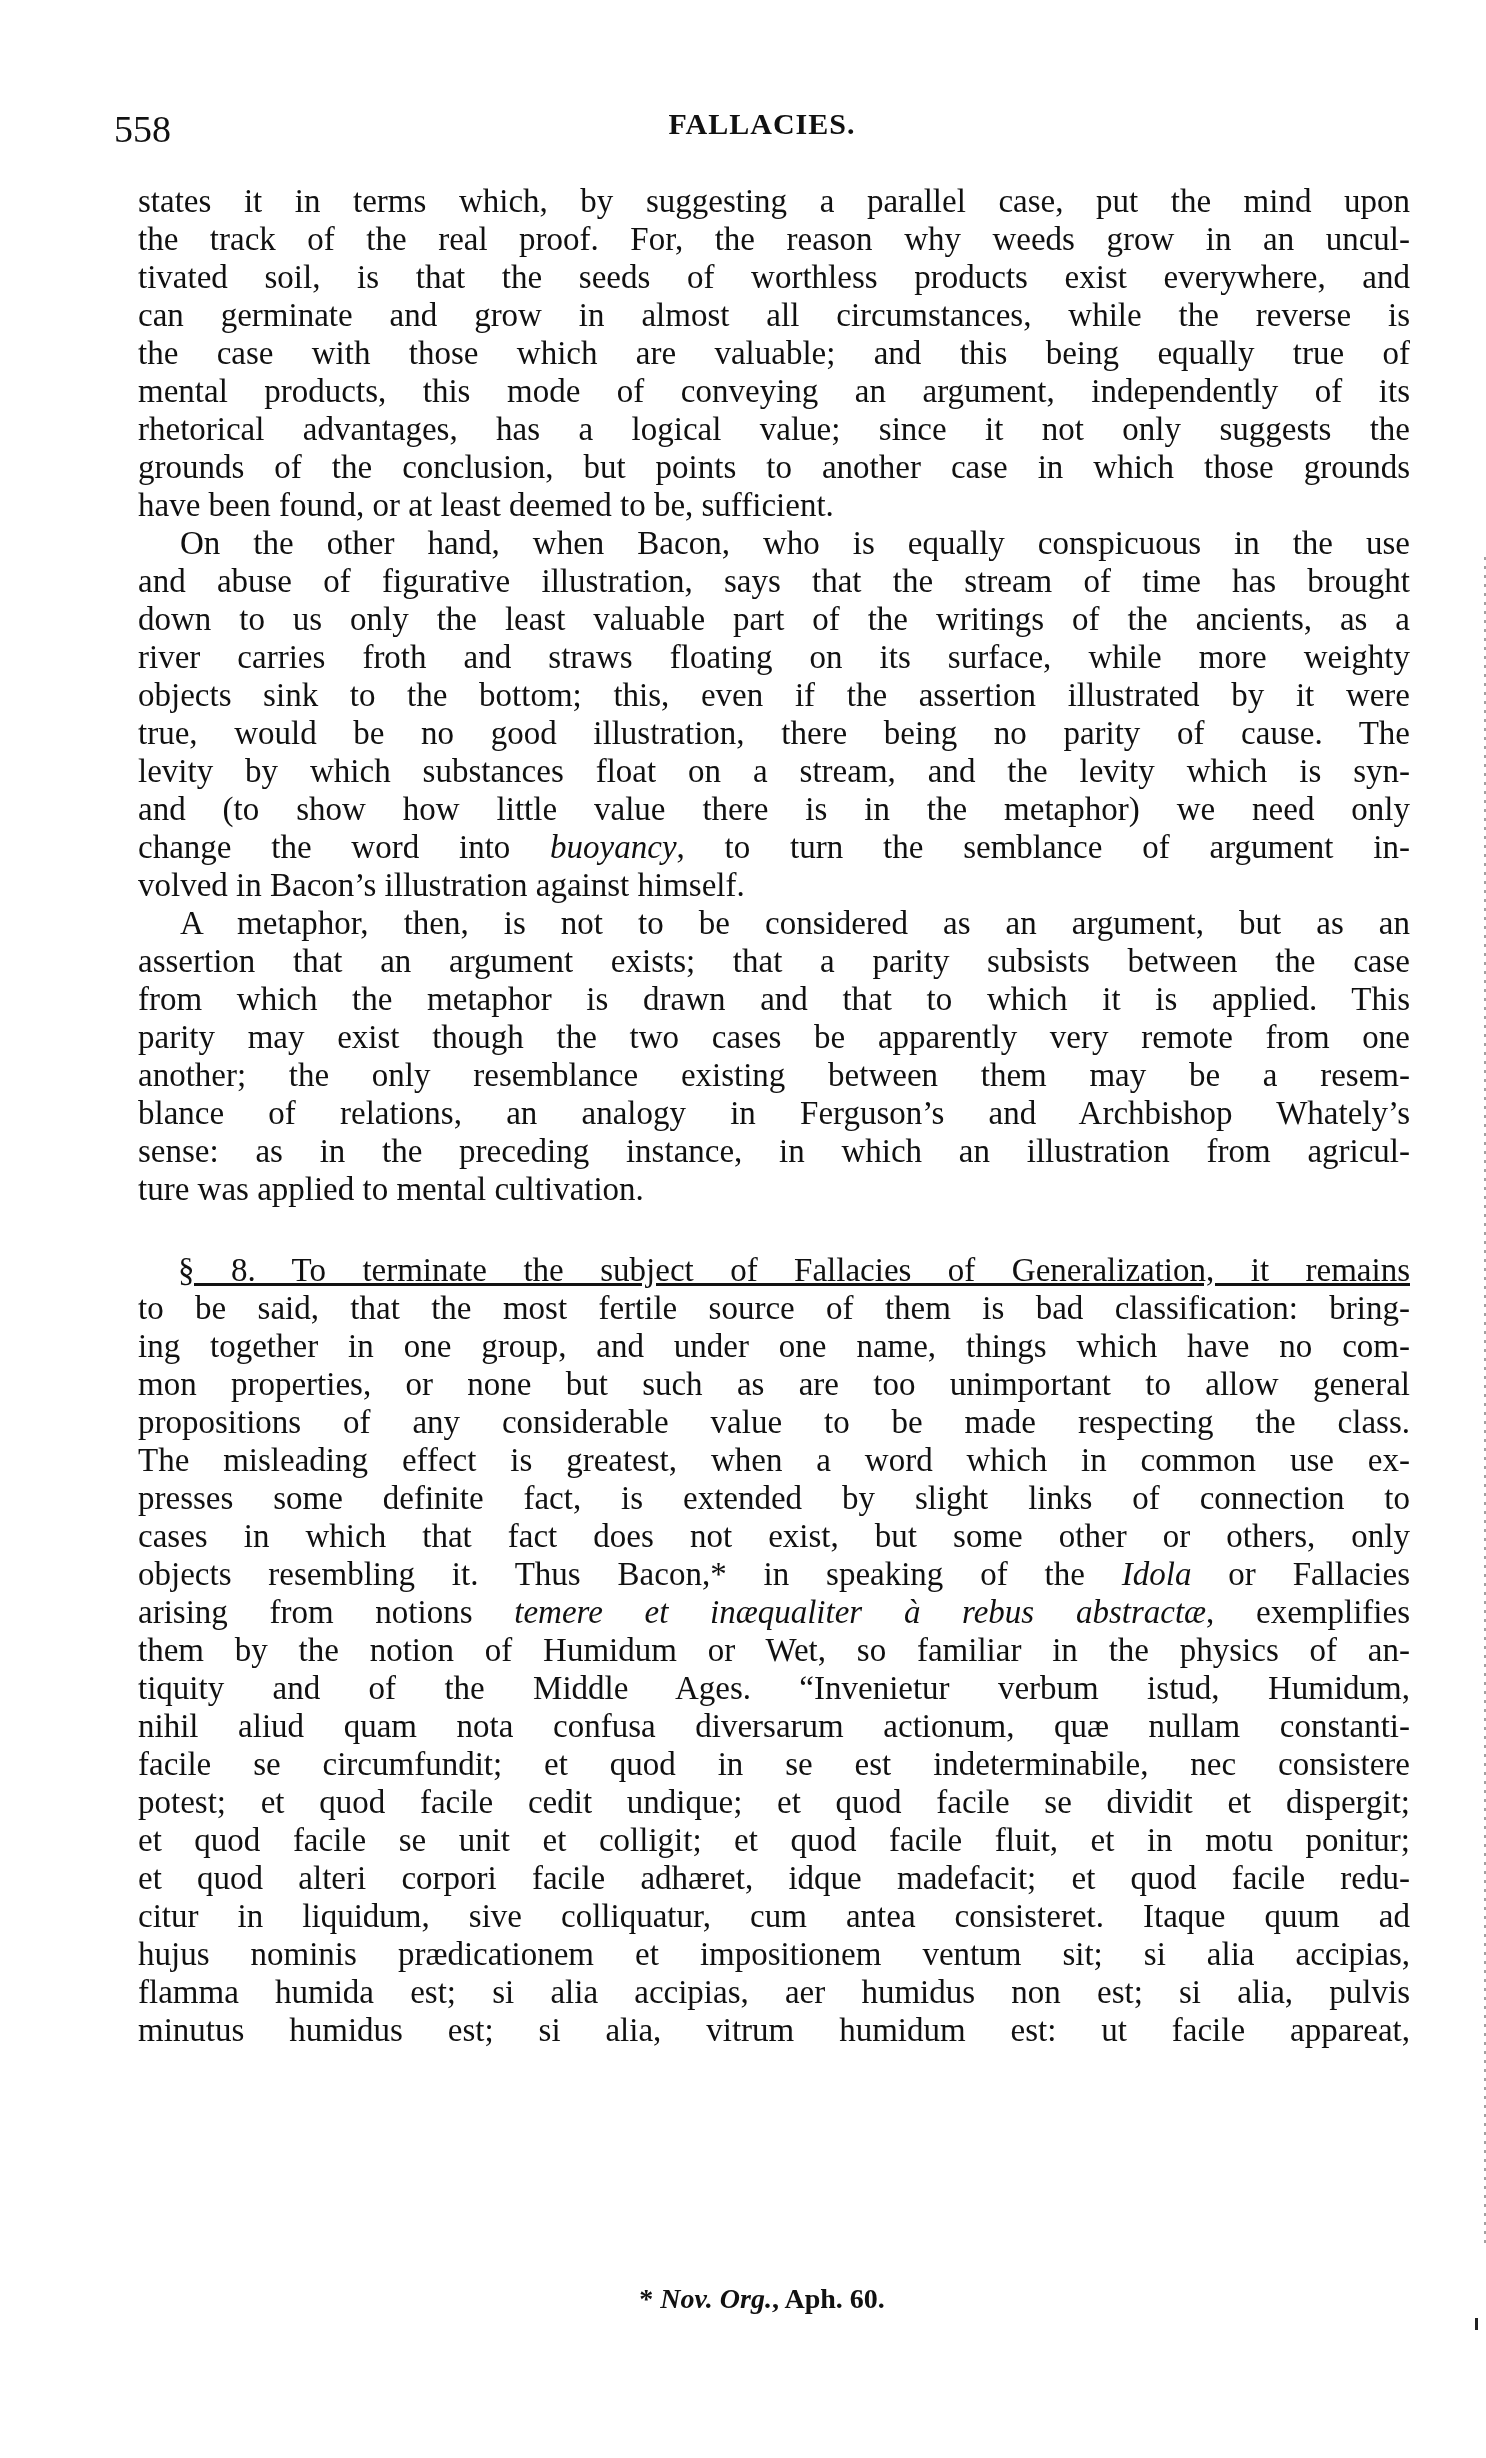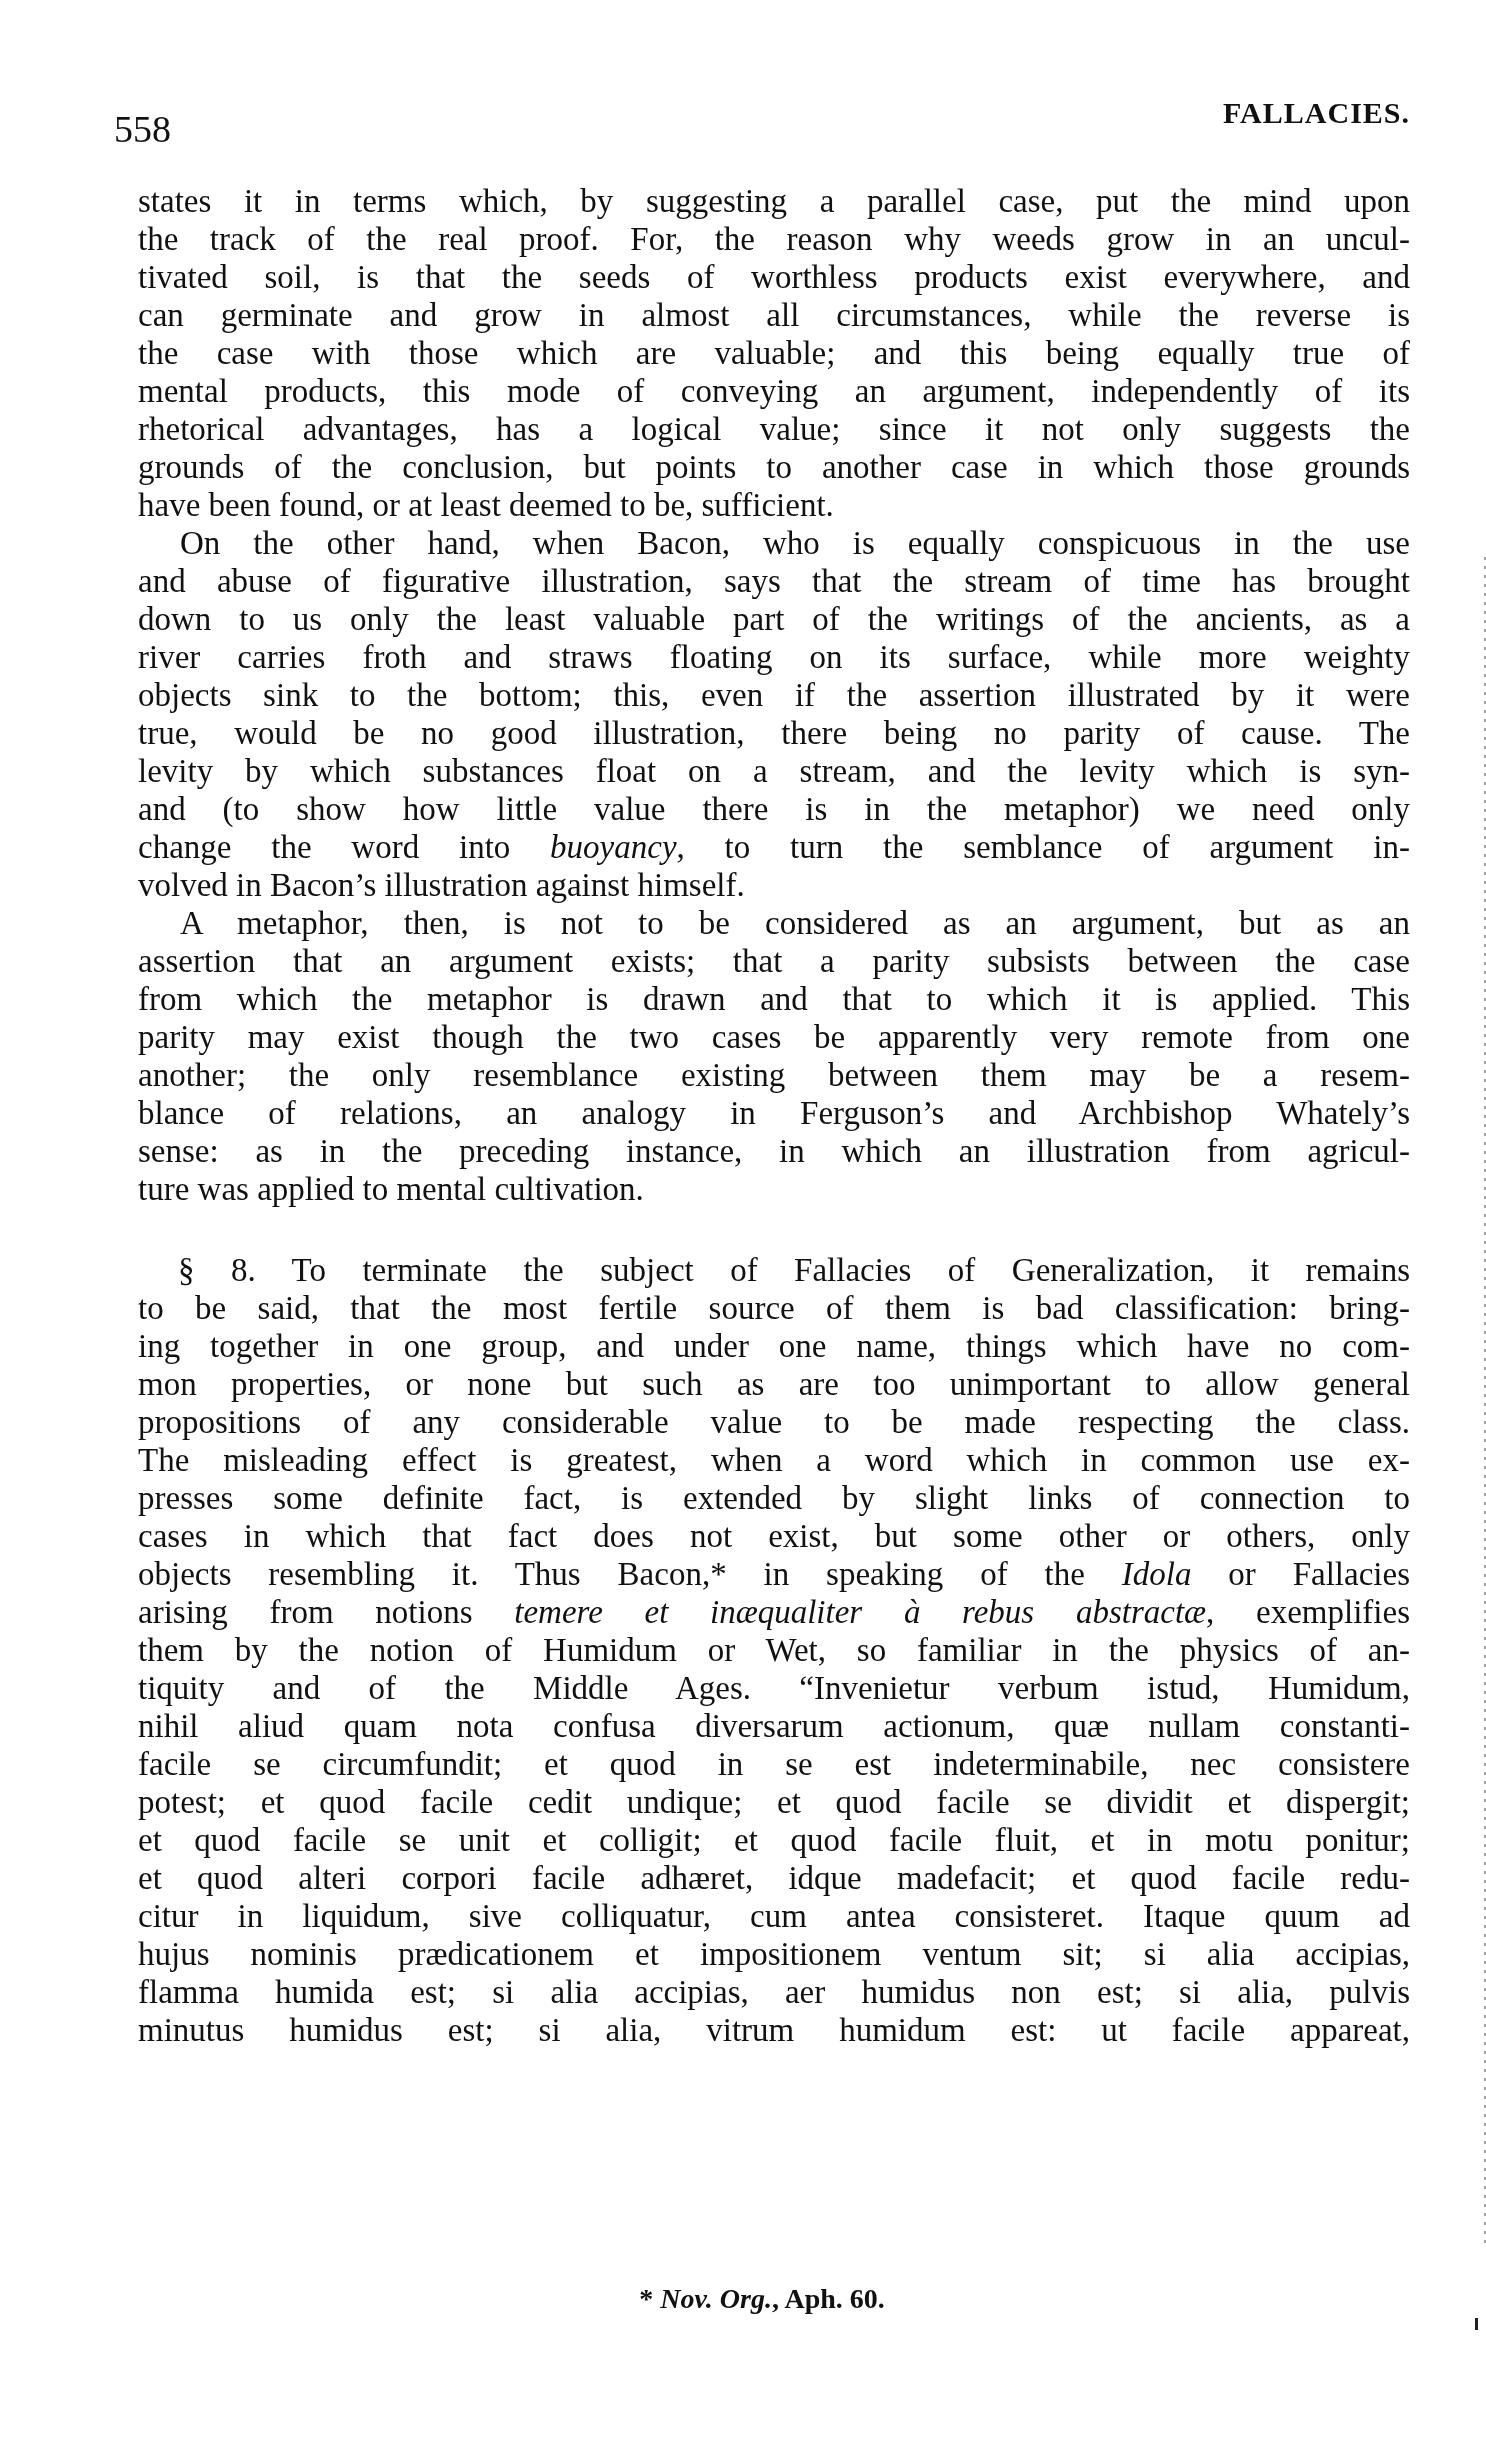--- a/index.html
+++ b/index.html
@@ -19,22 +19,22 @@
       position: absolute;
       left: 114px;
       top: 111px;
       font-size: 38px;
       line-height: 36px;
     }
     .running-head {
       position: absolute;
       left: 114px;
       width: 1296px;
-      top: 95px;
-      text-align: right;
+      top: 106px;
+      text-align: center;
       font-size: 30px;
       line-height: 36px;
       font-weight: bold;
       letter-spacing: 1px;
     }
     .text-block {
       position: absolute;
       left: 114px;
       width: 1296px;
       top: 182px;
@@ -51,20 +51,21 @@
       word-spacing: 0;
     }
     .line.last {
       text-align-last: left;
     }
     .line.indent {
       padding-left: 42px;
     }
     .line.section-start {
       padding-left: 40px;
+      text-decoration: underline;
     }
     .section-gap {
       height: 43px;
     }
     .line .it {
       font-style: italic;
     }
     .footnote {
       position: absolute;
       left: 114px;

